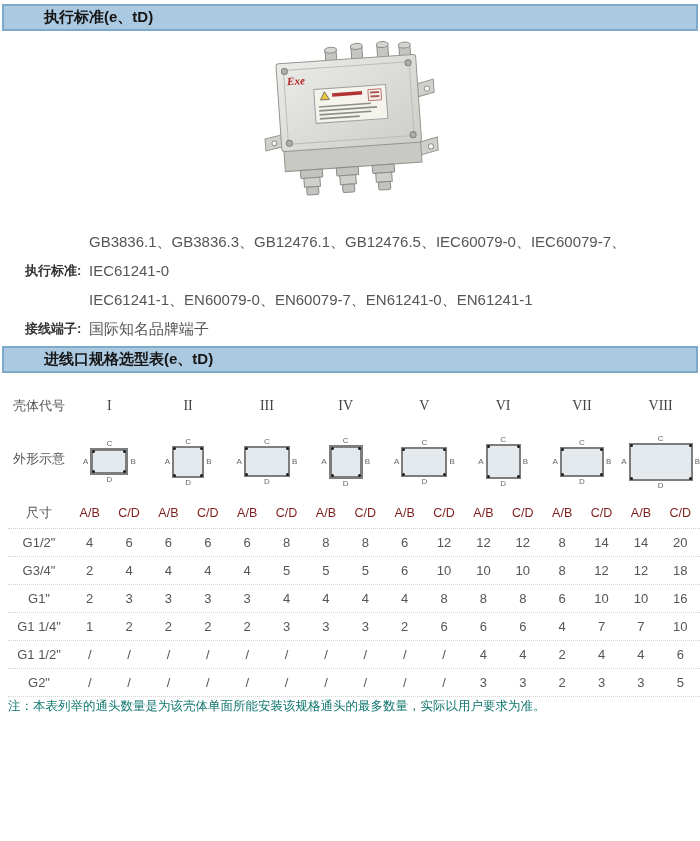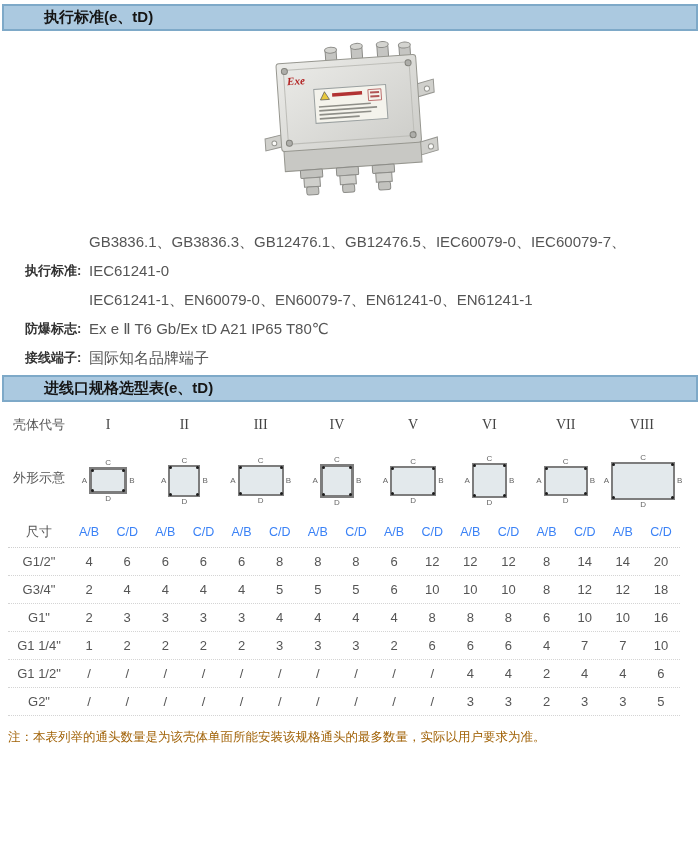--- a/index.html
+++ b/index.html
@@ -15,41 +15,41 @@
   .caption{font-size:13px;color:#4a4a4a;margin-top:4px;letter-spacing:2px}
 
   .specs{margin:22px 10px 0 25px}
   .spec-row{display:flex;align-items:center}
   .spec-label{width:64px;flex:none;font-weight:bold;color:#333;font-size:13px;line-height:29px}
   .spec-values{flex:1}
   .spec-value{font-size:15px;color:#555;line-height:29px}
 
   .bar2{margin-top:3px}
 
-  .spec-table{padding:0 20px 0 8px;margin-top:8px}
+  .spec-table{padding:0 0 0 8px;margin-top:18px}
   .trow{display:grid;grid-template-columns:62px repeat(16,1fr);align-items:center}
   .cell{text-align:center;font-size:13px;color:#555;overflow:visible;white-space:nowrap}
   .span2{grid-column:span 2}
   .shell-row{height:30px}
   .shell-code{font-family:"Liberation Serif",serif;font-size:14px;color:#444}
   .shape-row{height:76px}
   .size-row{height:32px;border-bottom:1px dotted #cfcfcf}
-  .sub-h{font-size:12.5px;color:#3b82f6}
+  .sub-h{font-size:12.5px;color:#7f1d1d}
   .data-row{height:28px;border-bottom:1px dotted #d4d4d4}
   .row-label{font-size:13px;color:#555}
 
   .shape-wrap{display:inline-flex;flex-direction:column;align-items:center;line-height:1}
   .sh-lab{font-size:8px;color:#666;line-height:9px}
   .sh-mid{display:flex;align-items:center;gap:2px}
   .sh-rect{position:relative;background:#e3e9ec;border:2px solid #7d7d7d}
   .dot{position:absolute;width:3px;height:3px;background:#1d1d1d;border-radius:50%}
   .dot.tl{top:-1px;left:-1px}.dot.tr{top:-1px;right:-1px}
   .dot.bl{bottom:-1px;left:-1px}.dot.br{bottom:-1px;right:-1px}
 
-  .note{margin:12px 8px 0;font-size:12.5px;color:#a16207;line-height:18px}
+  .note{margin:0 8px 0;font-size:12.5px;color:#0f766e;line-height:18px}
 </style>
 </head>
 <body>
 
 <div class="page">
 
   <div class="section-bar">
     <span>执行标准(e、tD)</span>
   </div>
 
@@ -127,26 +127,20 @@
 
   <div class="specs">
       <div class="spec-row">
         <span class="spec-label">执行标准:</span>
         <div class="spec-values">
           <div class="spec-value">GB3836.1、GB3836.3、GB12476.1、GB12476.5、IEC60079-0、IEC60079-7、IEC61241-0</div>
           <div class="spec-value">IEC61241-1、EN60079-0、EN60079-7、EN61241-0、EN61241-1</div>
         </div>
       </div>
       <div class="spec-row">
-        <span class="spec-label">防爆标志:</span>
-        <div class="spec-values">
-          <div class="spec-value">Ex e Ⅱ T6 Gb/Ex tD A21 IP65 T80℃</div>
-        </div>
-      </div>
-      <div class="spec-row">
         <span class="spec-label">接线端子:</span>
         <div class="spec-values">
           <div class="spec-value">国际知名品牌端子</div>
         </div>
       </div>
     </div>
 
   <div class="section-bar bar2">
     <span>进线口规格选型表(e、tD)</span>
   </div>

